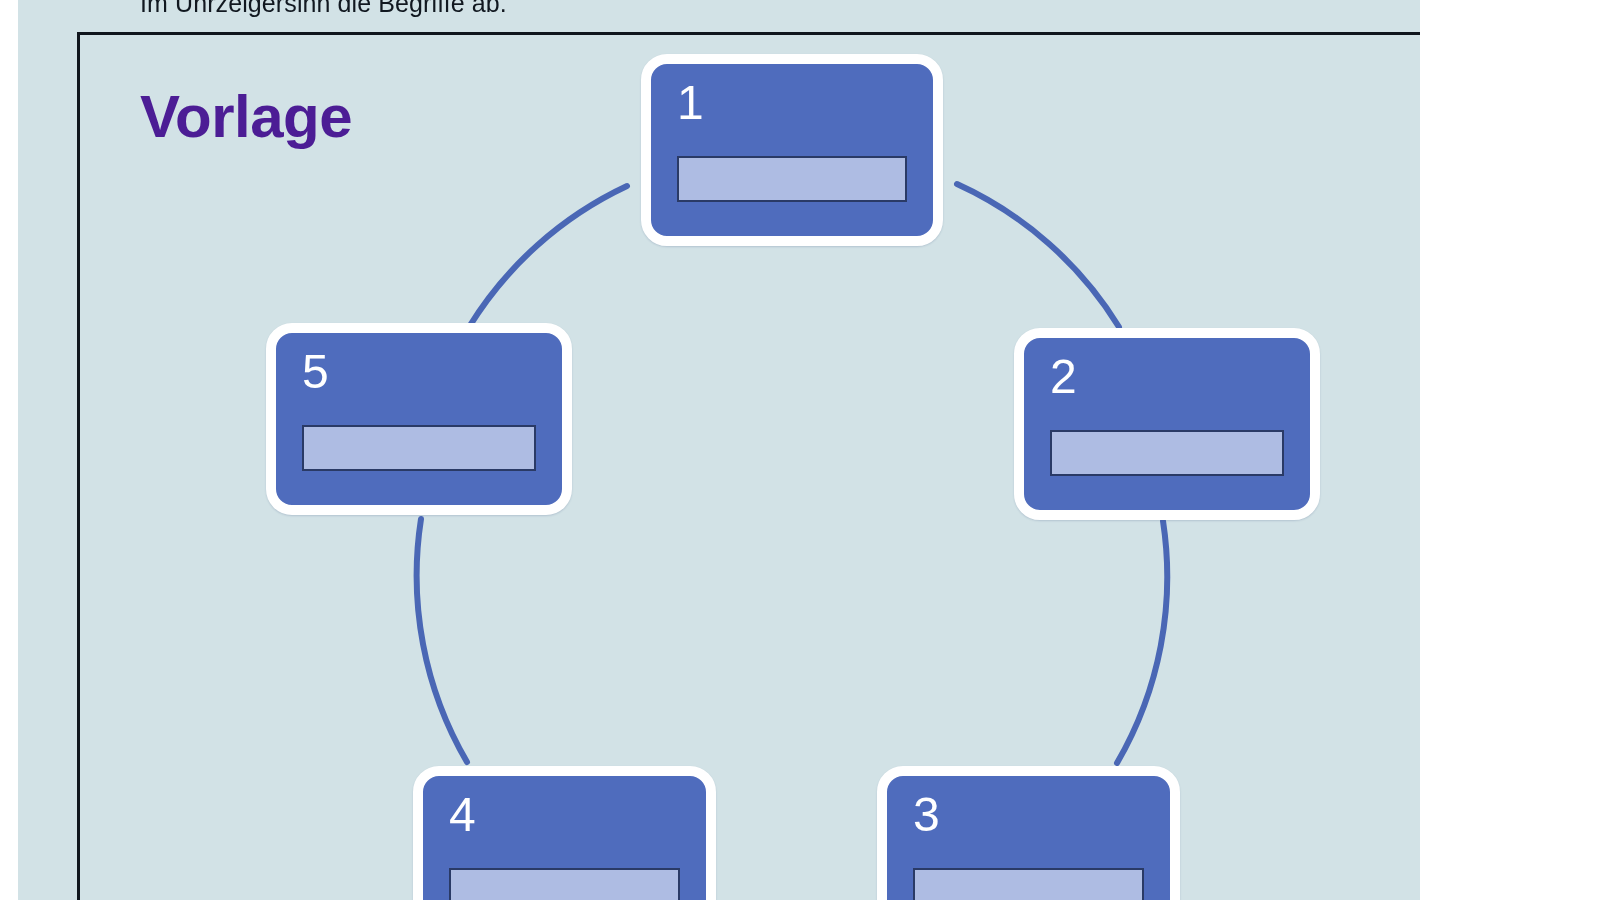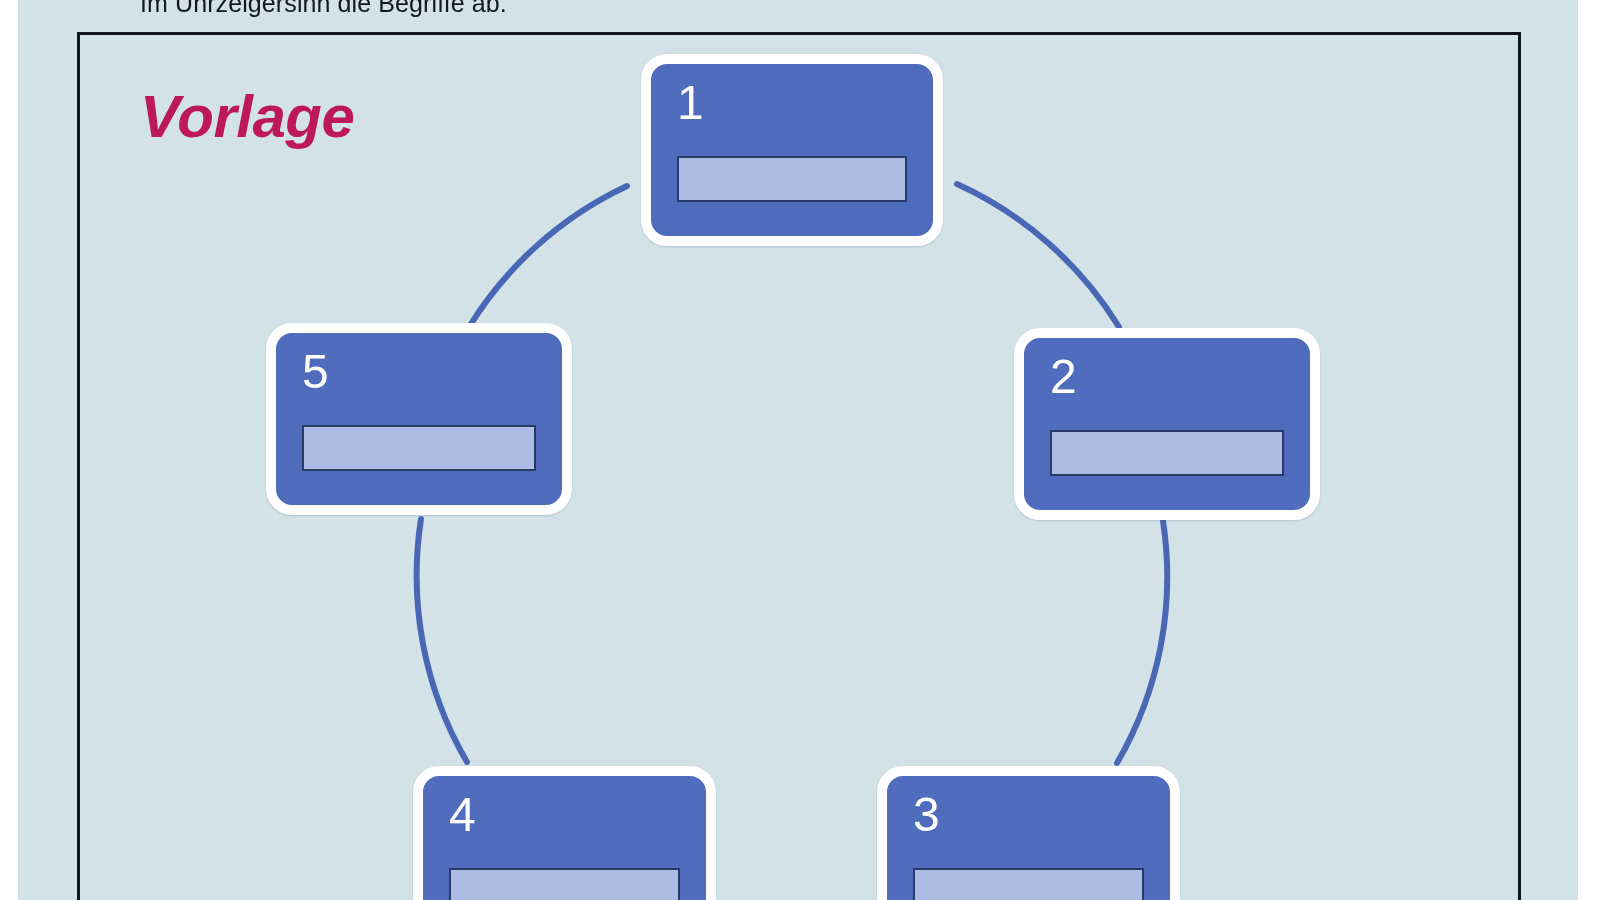--- a/index.html
+++ b/index.html
@@ -9,21 +9,21 @@
   }
   body {
     width: 1600px;
     height: 900px;
     overflow: hidden;
     font-family: "Liberation Sans", sans-serif;
   }
 
   #page {
     position: relative;
-    width: 1600px;
+    width: 1420px;
     height: 900px;
     background: #ffffff;
     overflow: hidden;
   }
 
   
   #canvas {
     position: absolute;
     left: 18px;
     top: 0px;
@@ -55,23 +55,22 @@
     border-bottom: none;
     box-sizing: border-box;
   }
 
   #title {
     position: absolute;
     left: 140px;
     top: 82px;
     font-size: 60px;
     font-weight: bold;
-    color: #be185d;
+    color: #4c1d95;
     letter-spacing: -0.5px;
-    font-style: italic;
   }
 
   
   #arcs {
     position: absolute;
     left: 0;
     top: 0;
     width: 1600px;
     height: 900px;
     pointer-events: none;

